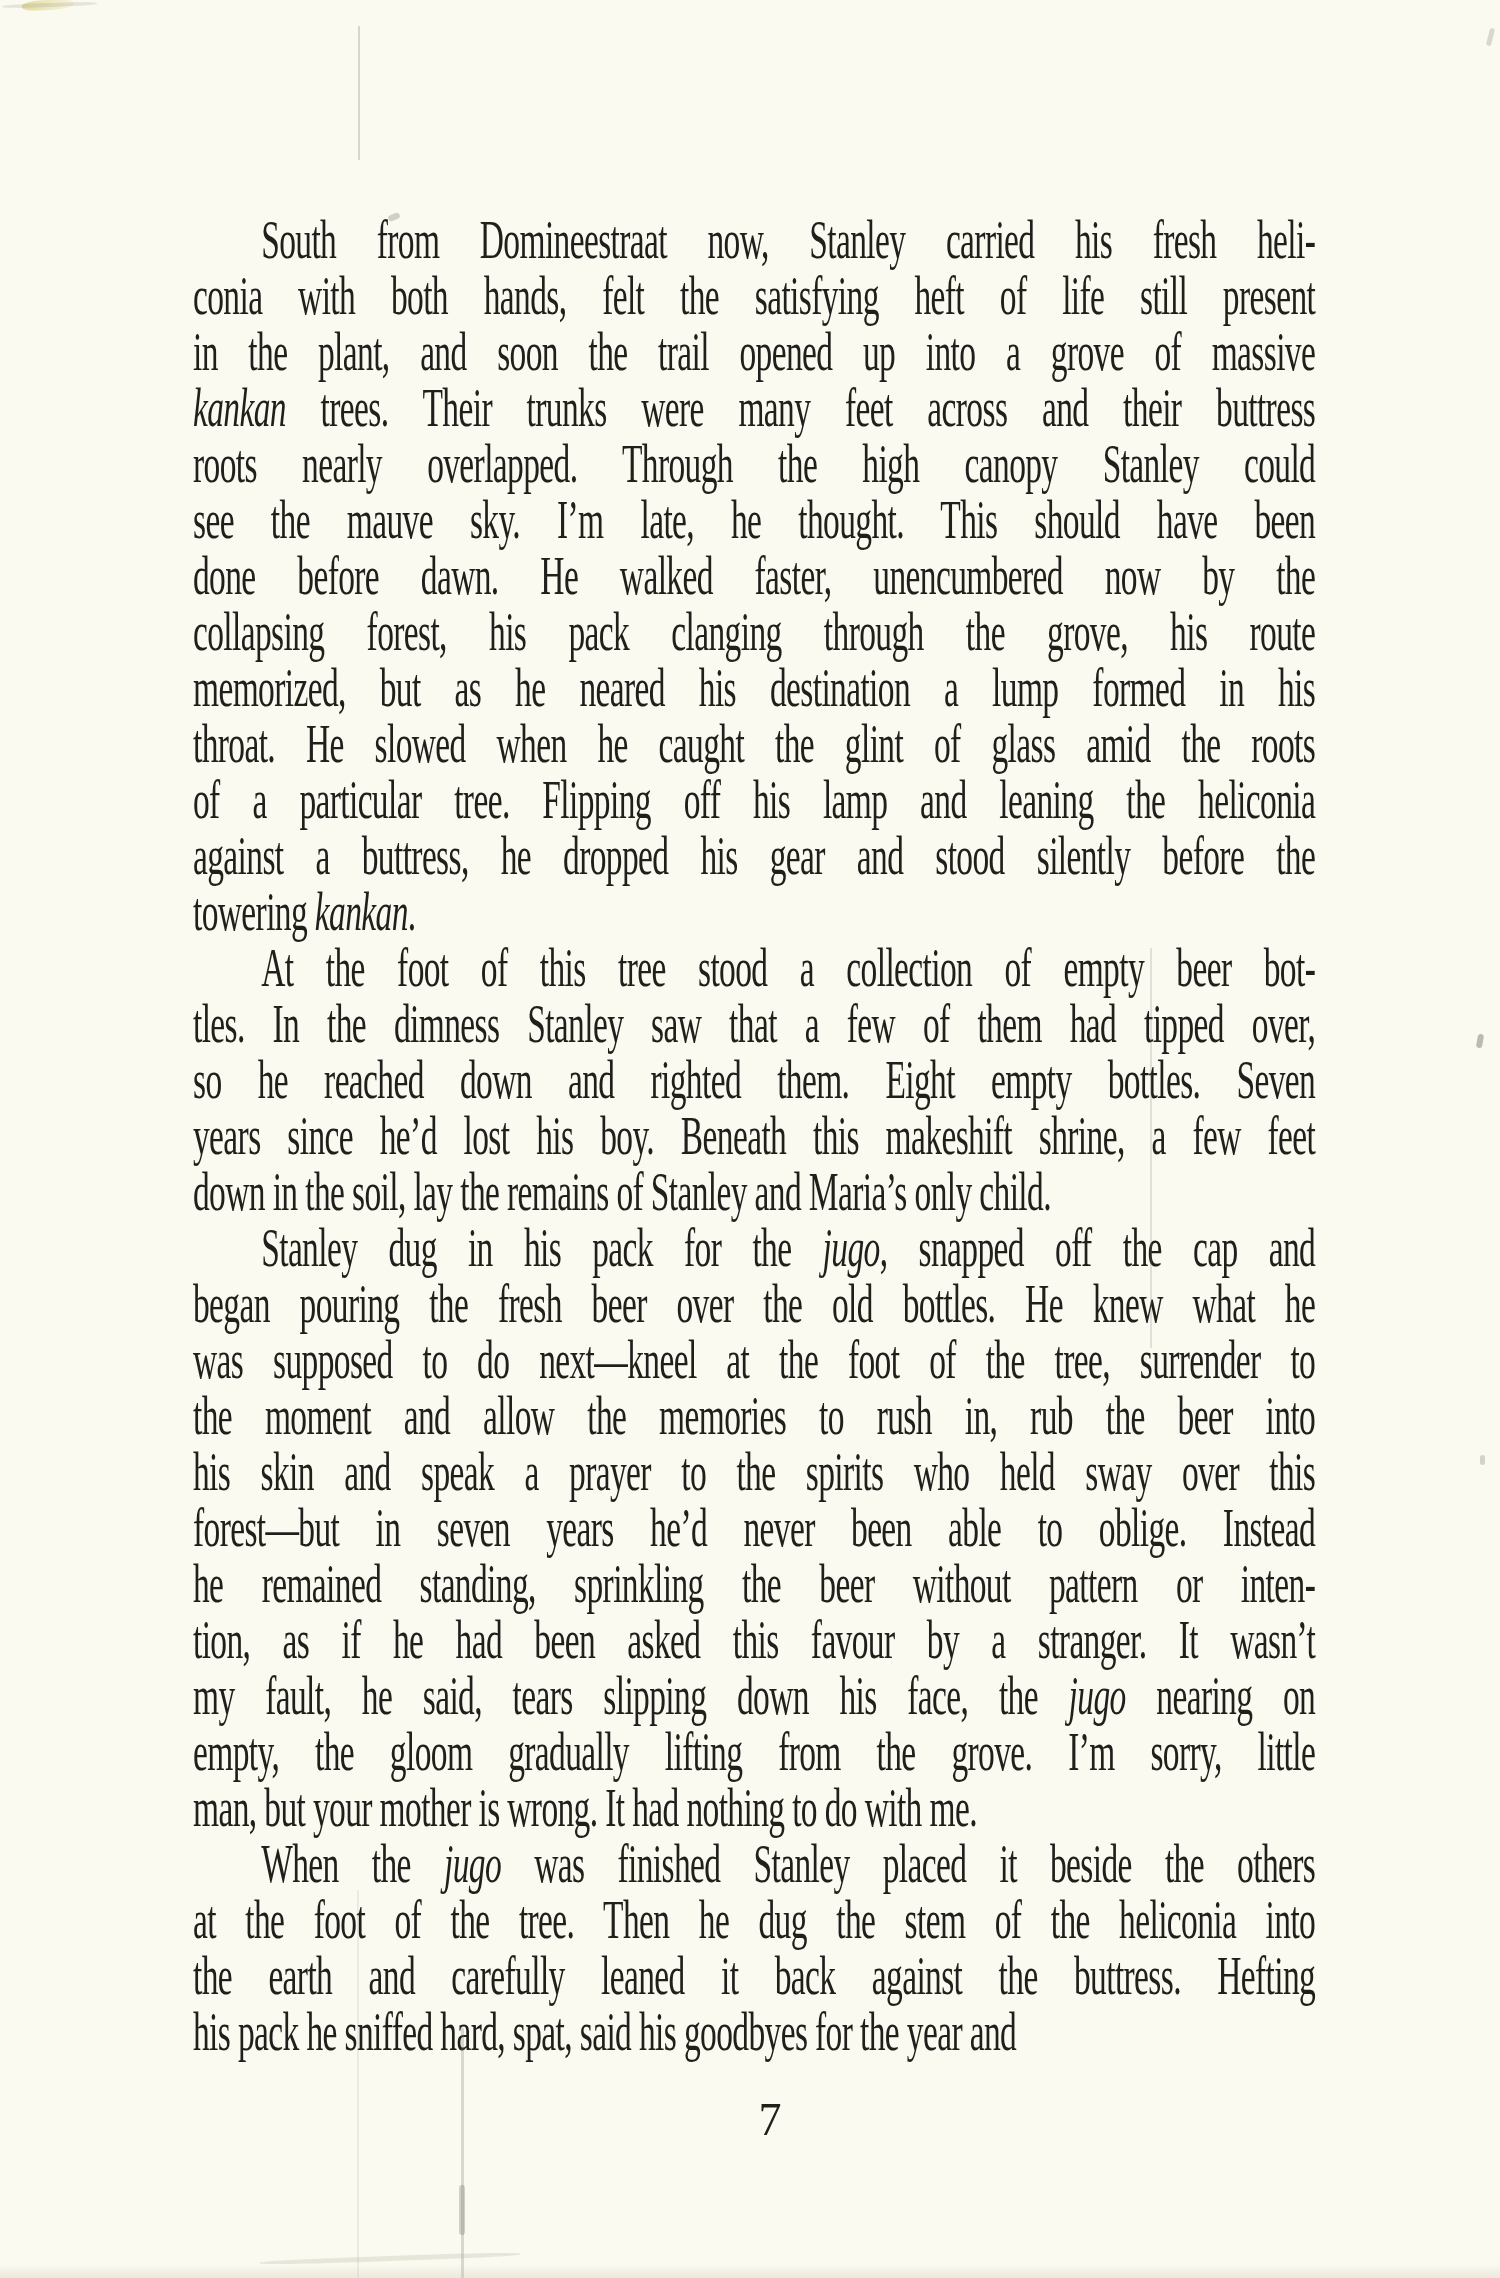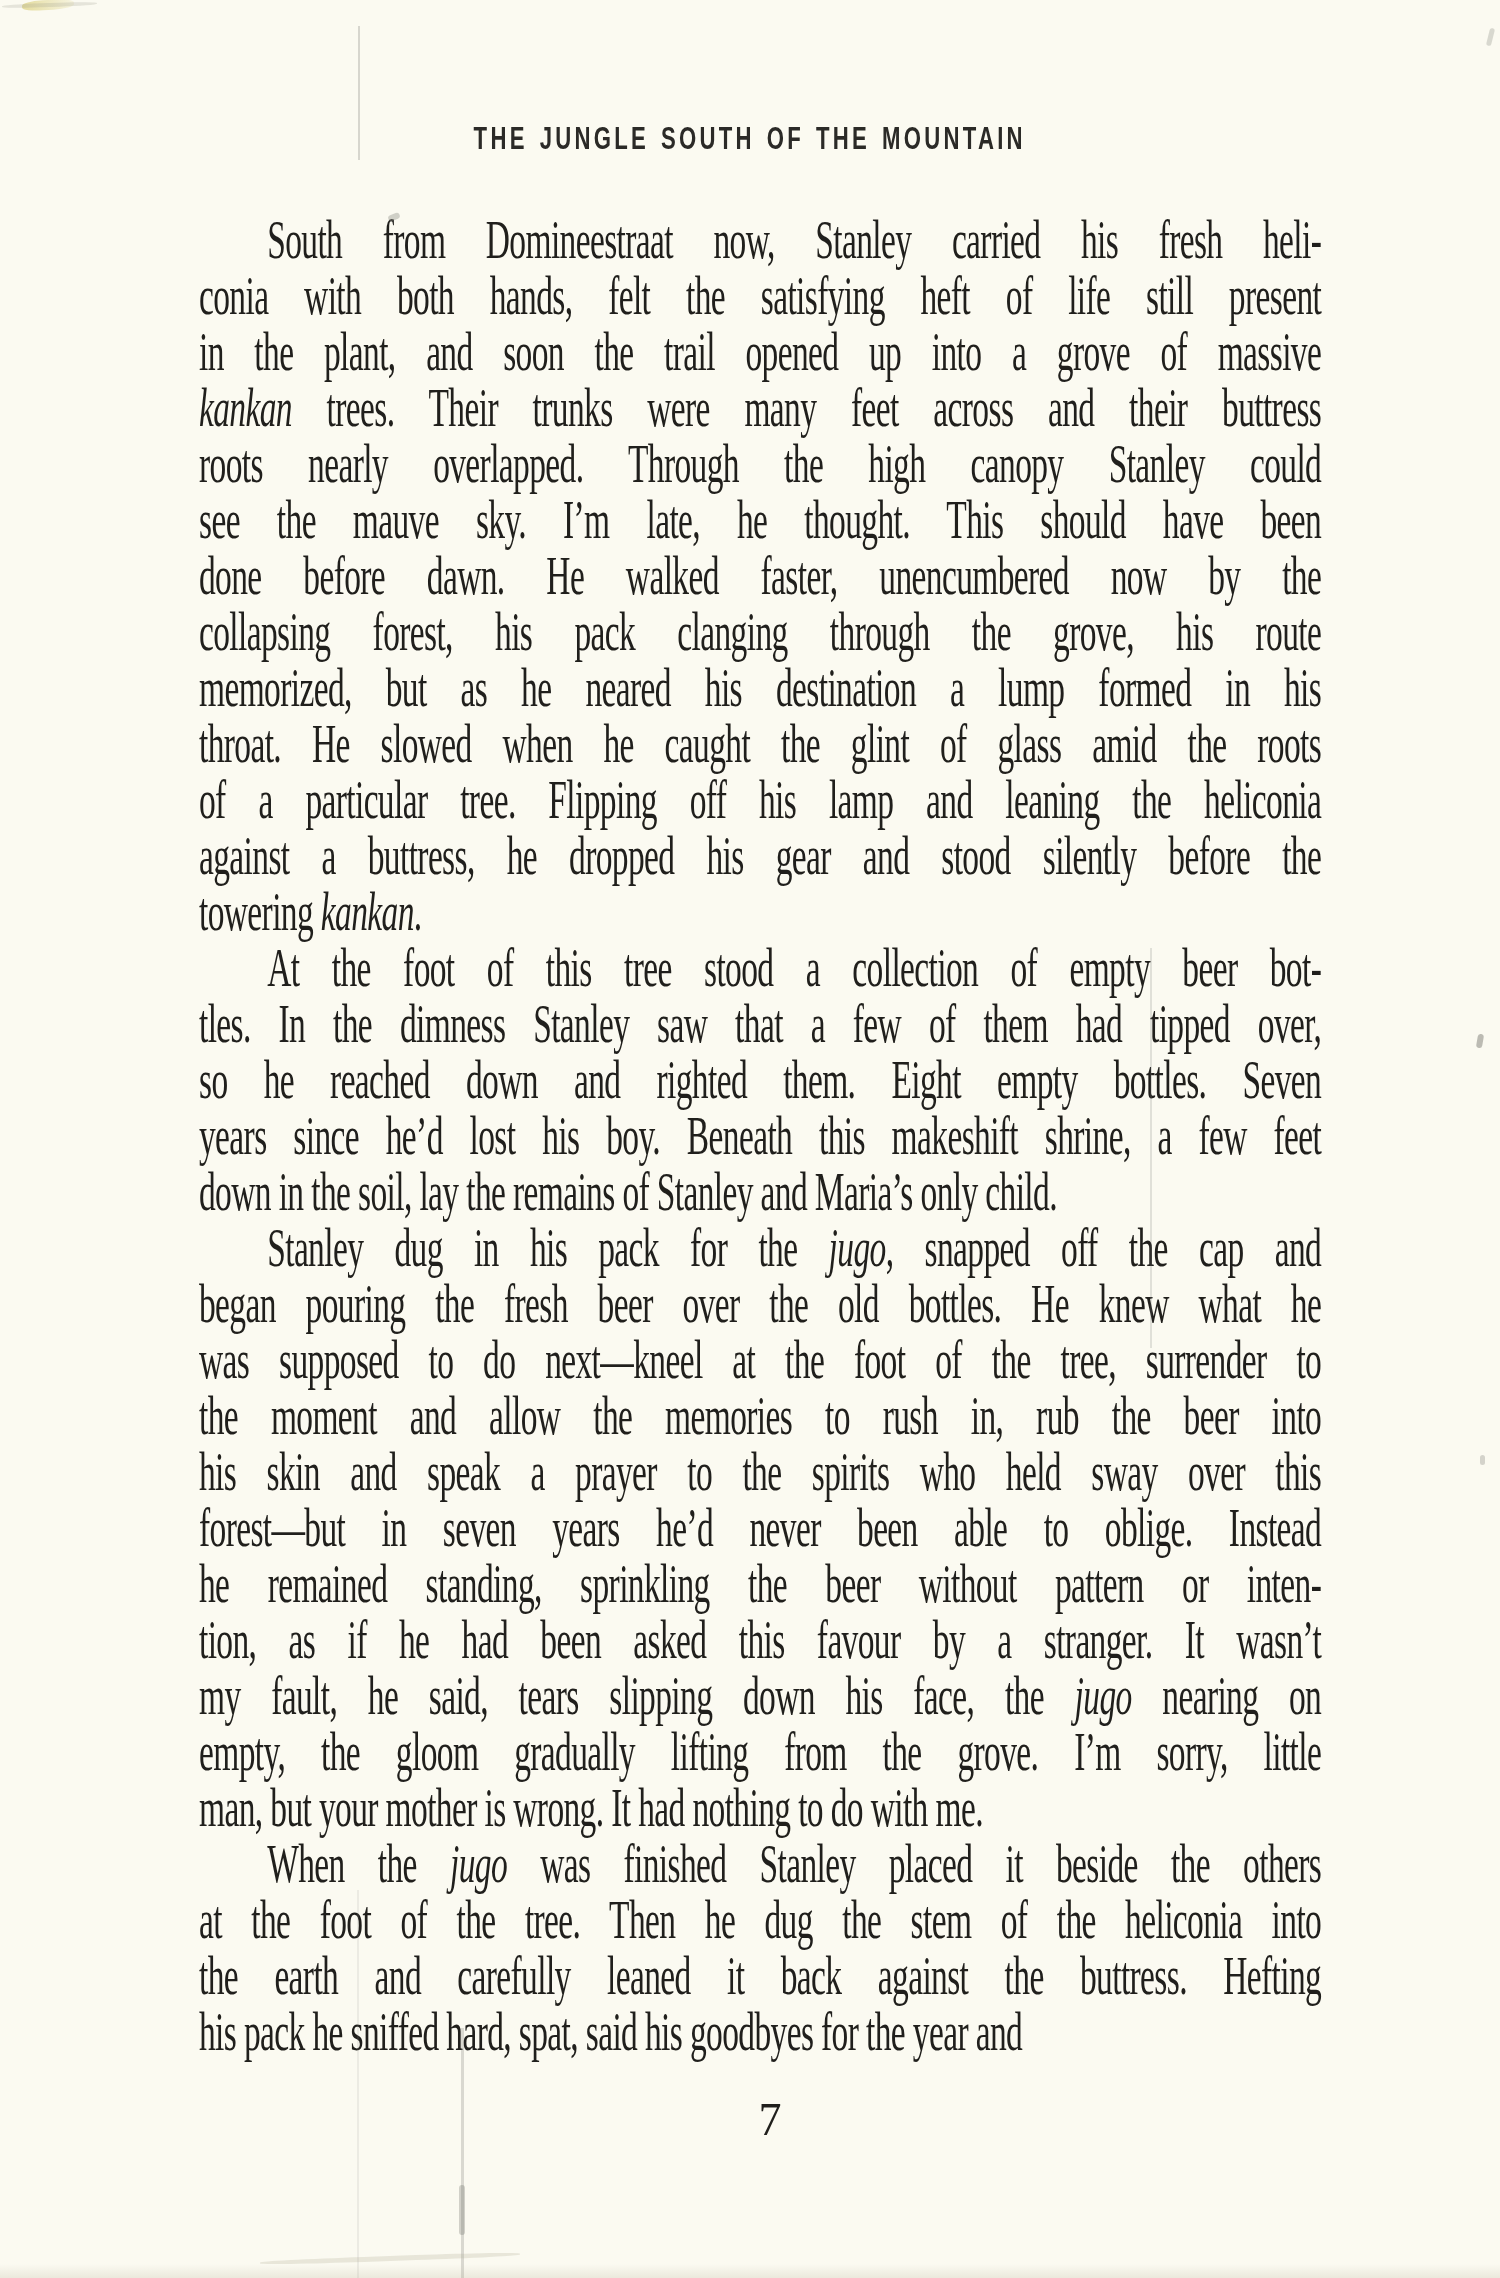--- a/index.html
+++ b/index.html
@@ -29,21 +29,21 @@
     font-size:27px;
     letter-spacing:4px;
     word-spacing:3px;
     color:var(--header-ink);
     transform:scale(0.82,1.18);
     transform-origin:center top;
     white-space:nowrap;
   }
   
   .textblock{
-    position:absolute;left:199px;top:212px;width:1122px;height:1880px;
+    position:absolute;left:193px;top:212px;width:1122px;height:1880px;
   }
   .scalewrap{
     width:1810px;
     transform:scaleX(0.62);
     transform-origin:0 0;
     font-size:54px;
     line-height:56px;
     letter-spacing:-1px;
   }
   .para{margin:0;padding:0;}
@@ -91,23 +91,20 @@
     left:0;bottom:0;width:100%;height:14px;
     background:linear-gradient(to top, rgba(190,185,160,0.26), rgba(190,185,160,0));
   }
   .bottom-streak{left:260px;top:2256px;width:260px;height:5px;background:rgba(175,170,148,0.25);border-radius:40%;transform:rotate(-2deg);}
 </style>
 </head>
 <body>
 
 <div class="canvas">
 
-  <div class="running-header">
-    <span class="hdr">THE JUNGLE SOUTH OF THE MOUNTAIN</span>
-  </div>
 
   <div class="textblock">
     <div class="scalewrap">
         <div class="para">
           <div class="line first"><span>South from Domineestraat now, Stanley carried his fresh heli-</span></div>
           <div class="line"><span>conia with both hands, felt the satisfying heft of life still present</span></div>
           <div class="line"><span>in the plant, and soon the trail opened up into a grove of massive</span></div>
           <div class="line"><em>kankan</em><span> trees. Their trunks were many feet across and their buttress</span></div>
           <div class="line"><span>roots nearly overlapped. Through the high canopy Stanley could</span></div>
           <div class="line"><span>see the mauve sky. I’m late, he thought. This should have been</span></div>

